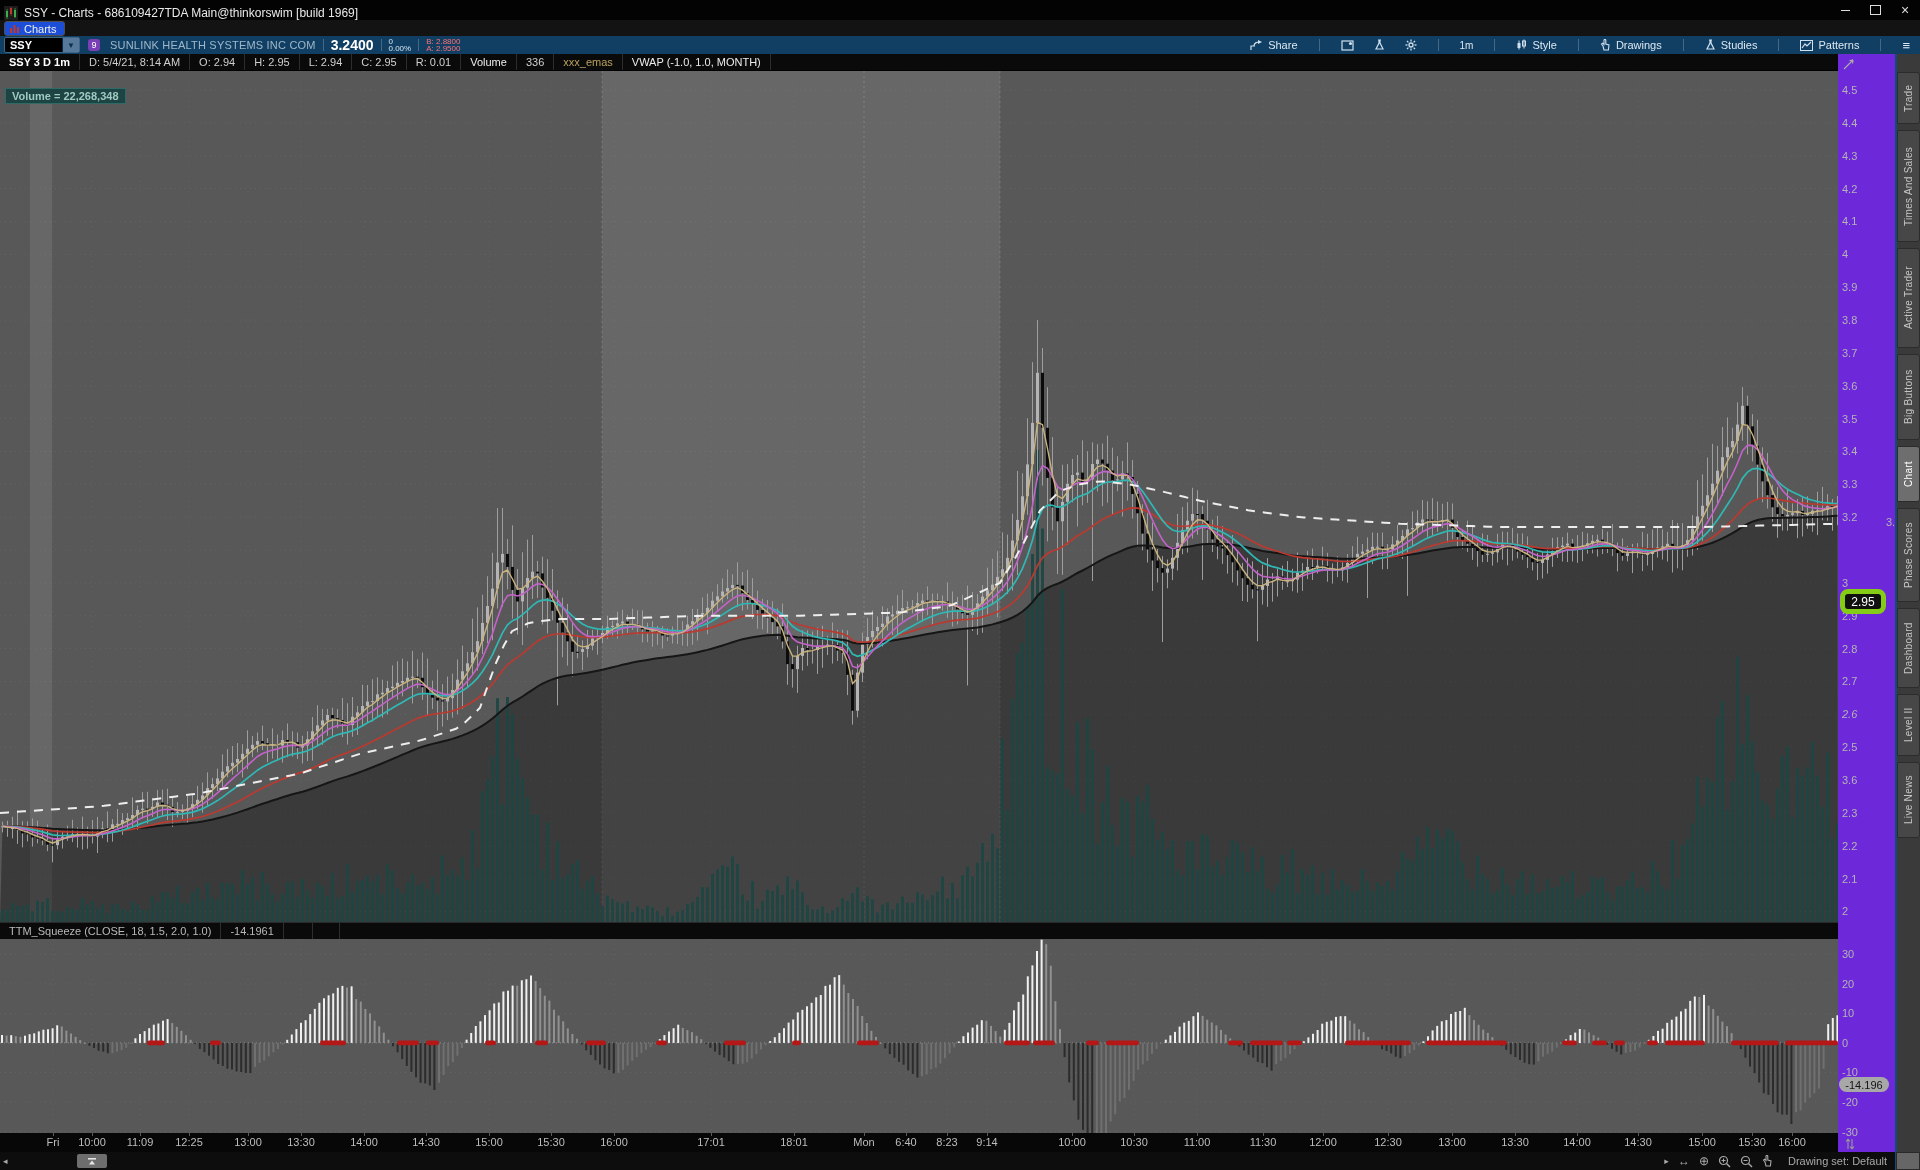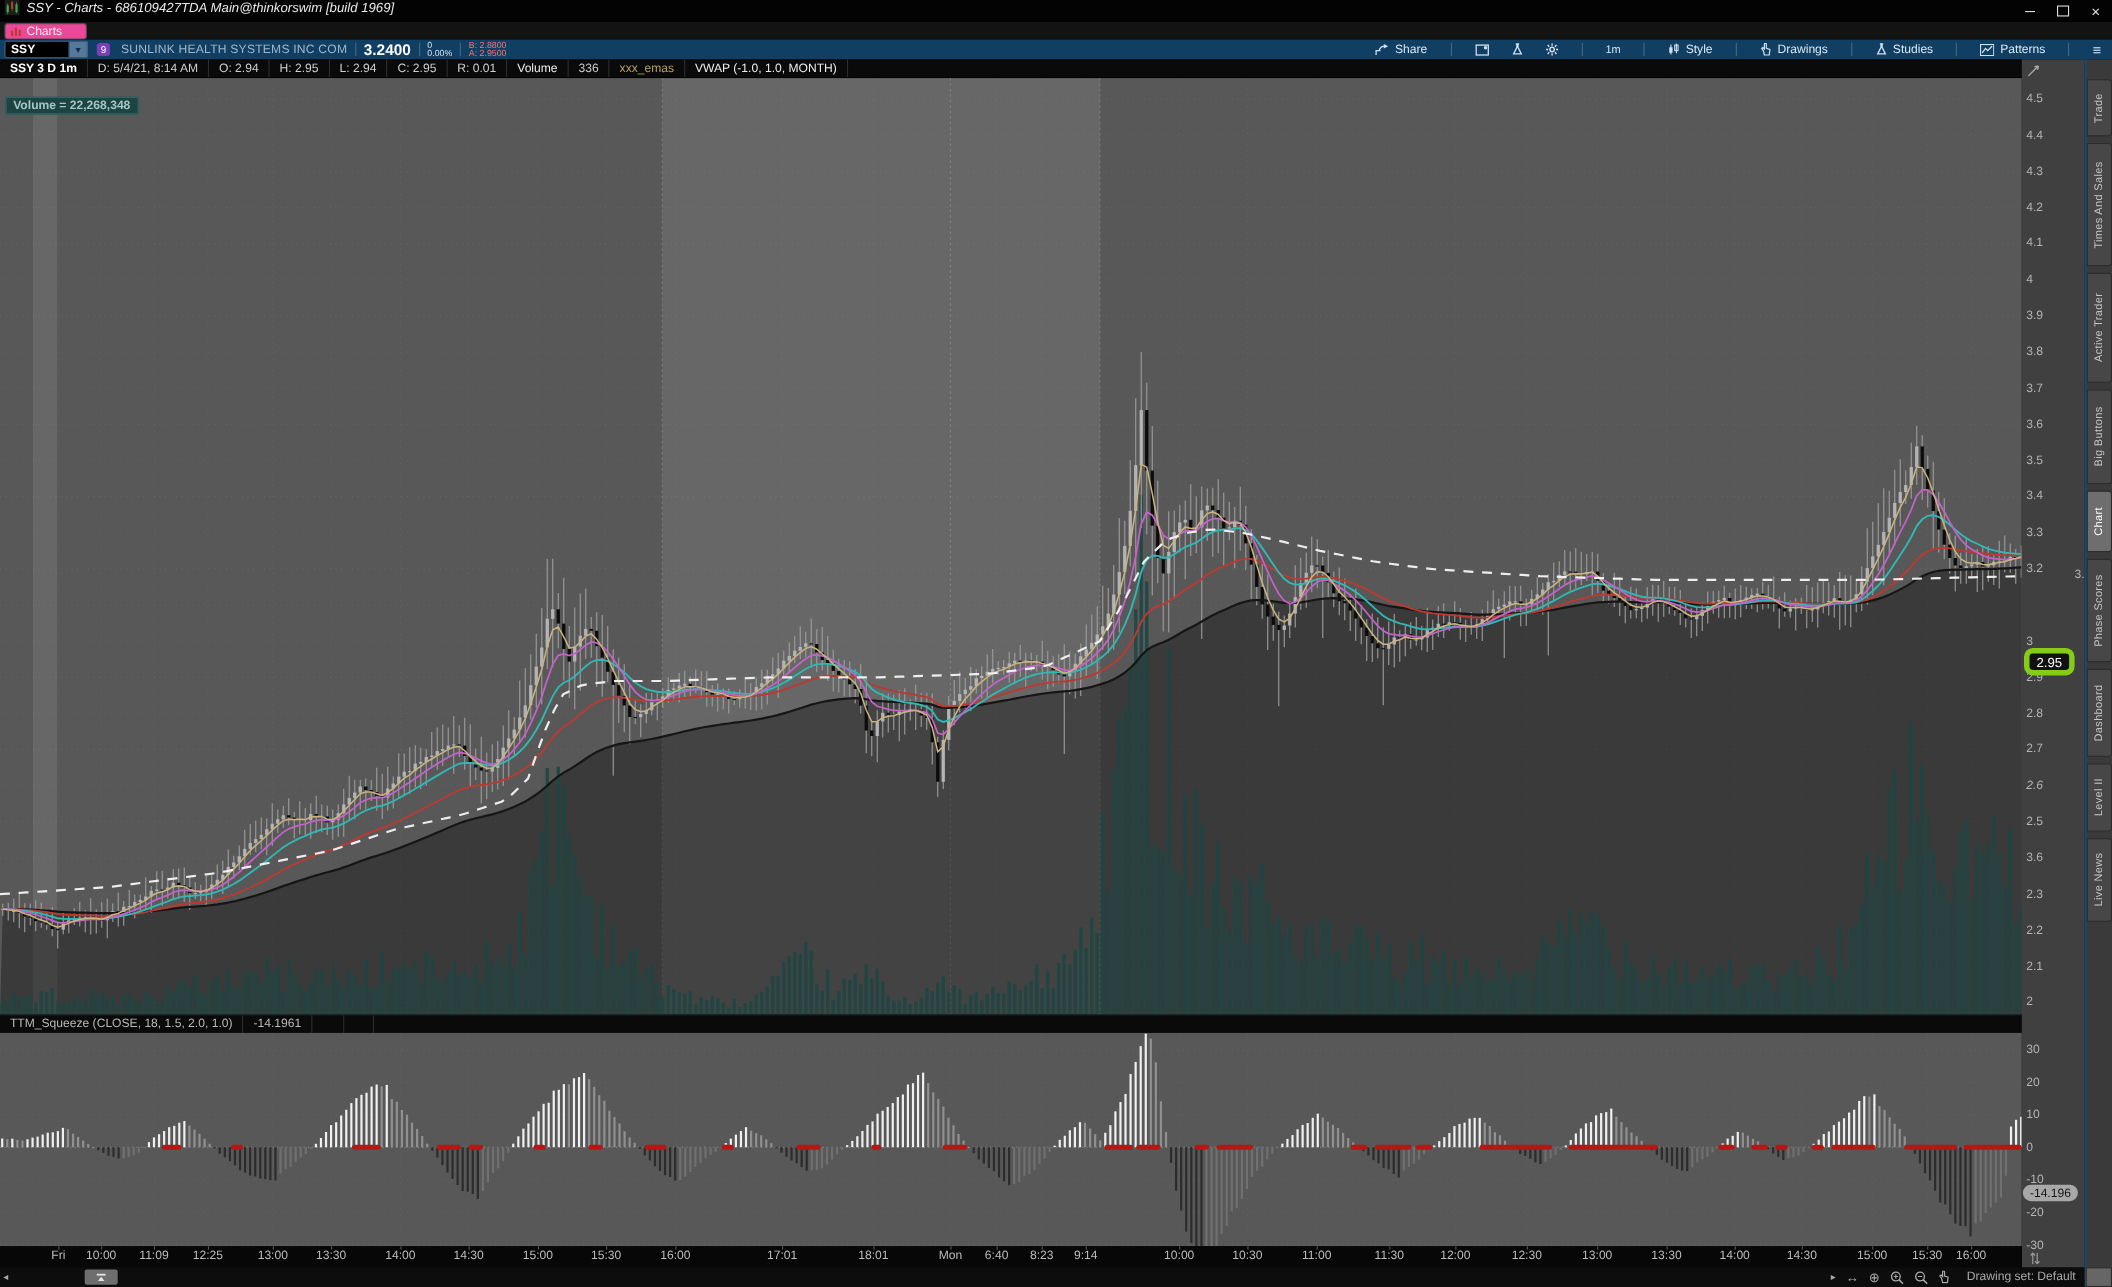--- a/index.html
+++ b/index.html
@@ -1,28 +1,28 @@
 <!DOCTYPE html>
 <html><head>
 <meta charset="utf-8">
 <style>
   html,body{margin:0;padding:0;background:#000;}
   body{width:1920px;height:1170px;position:relative;overflow:hidden;
        font-family:"Liberation Sans",sans-serif;color:#ccc;-webkit-font-smoothing:antialiased;}
   .abs{position:absolute;}
   
-  #titlebar{left:0;top:0;width:1920px;height:20px;background:#030303;display:flex;align-items:flex-start;gap:6px;padding-left:4px;box-sizing:border-box;font-style:italic;}
+  #titlebar{left:0;top:0;width:1920px;height:20px;background:#030303;display:flex;align-items:flex-end;gap:6px;padding-left:4px;box-sizing:border-box;}
   #titlebar .ttl{font-size:12px;color:#e9e9e9;}
   #win-ctrls{position:absolute;right:0;top:0;height:20px;display:flex;align-items:center;}
   .winbtn{width:30px;height:20px;display:flex;align-items:center;justify-content:center;color:#ddd;font-size:12px;}
   .minglyph{width:9px;height:1px;background:#ddd;display:inline-block;}
   .maxglyph{width:9px;height:8px;border:1px solid #ddd;display:inline-block;}
   
   #tabrow{left:0;top:20px;width:1920px;height:16px;background:#131313;}
-  #charts-tab{position:absolute;left:4px;top:1px;height:13px;padding:0 22px 0 5px;border:1px solid #4e4e4e;border-radius:3px;background:#ec4899;display:flex;align-items:center;gap:4px;color:#eee;font-size:11px;}
+  #charts-tab{position:absolute;left:4px;top:1px;height:13px;padding:0 8px 0 5px;border:1px solid #4e4e4e;border-radius:3px;background:#1d4ed8;display:flex;align-items:center;gap:4px;color:#eee;font-size:11px;}
   
   #toolbar{left:0;top:36px;width:1920px;height:18px;background:#113f63;display:flex;align-items:center;box-sizing:border-box;padding:0 4px;font-size:11px;color:#cfe0ee;}
   #symbol-box{display:flex;align-items:center;background:#000;border:1px solid #3d6785;border-radius:2px;height:14px;width:74px;margin-right:8px;}
   #symbol-box .sym{flex:1;padding-left:5px;color:#fff;font-weight:bold;font-size:11px;}
   #symbol-box .dd{width:16px;height:100%;background:#56789a;color:#0d2d49;font-size:8px;display:flex;align-items:center;justify-content:center;border-left:1px solid #0a2a44;}
   #badge{width:12px;height:12px;border-radius:3px;background:#7a3fb5;color:#fff;font-size:9px;display:flex;align-items:center;justify-content:center;margin-right:10px;}
   .vsep{width:1px;height:12px;background:rgba(255,255,255,0.22);margin:0 7px;}
   #company{color:#9fb8c9;letter-spacing:.2px;}
   #last{color:#fff;font-weight:bold;font-size:14px;}
   .mini2{display:flex;flex-direction:column;line-height:7px;font-size:8px;color:#d5e2ec;justify-content:center;}
@@ -35,21 +35,21 @@
   .hcell{display:flex;align-items:center;padding:0 9px;border-right:1px solid #2d2d2d;white-space:nowrap;}
   .hcell.bold{color:#fff;font-weight:bold;}
   .hcell.khaki{color:#b9a15c;}
   .hcell.white{color:#ececec;}
   
   #main-pane{left:0;top:71px;width:1838px;height:851px;background:#585858;overflow:hidden;}
   #vol-overlay{position:absolute;left:5px;top:17px;background:#1d4342;border:1px solid #2f6b66;color:#9fc9c2;font-size:11px;font-weight:bold;padding:1px 6px;}
   #squeeze-header{left:0;top:922px;width:1838px;height:17px;background:#0a0a0a;display:flex;align-items:stretch;font-size:11px;color:#b9b9b9;border-top:1px solid #2a2a2a;box-sizing:border-box;}
   #squeeze-pane{left:0;top:939px;width:1838px;height:194px;background:#585858;overflow:hidden;}
   
-  #price-axis{left:1838px;top:54px;width:57px;height:1116px;background:#404040;font-size:11px;color:#b4b4b4;}
+  #price-axis{left:1838px;top:54px;width:57px;height:1116px;background:#6d28d9;font-size:11px;color:#b4b4b4;}
   .ptick{position:absolute;left:4px;}
   #price-bubble{position:absolute;left:2px;top:535px;width:36px;height:15px;border:5px solid #84cc16;border-radius:8px;background:#111;color:#fff;font-size:12px;display:flex;align-items:center;justify-content:center;}
   #squeeze-bubble{position:absolute;left:1px;top:1023px;width:50px;height:15px;border-radius:8px;background:#a8a8a8;color:#151515;font-size:11px;display:flex;align-items:center;justify-content:center;}
   #time-axis{left:0;top:1133px;width:1838px;height:19px;background:#070707;font-size:11px;color:#bdbdbd;}
   .tlabel{position:absolute;top:3px;transform:translateX(-50%);}
   .tmark{position:absolute;top:0;width:1px;height:3px;background:#5a5a5a;}
   
   #sidebar{left:1895px;top:54px;width:25px;height:1116px;background:#3a3a3a;border-left:2px solid #174a70;box-sizing:border-box;display:flex;flex-direction:column;padding-top:18px;}
   .side-tab{writing-mode:vertical-rl;transform:rotate(180deg);display:flex;align-items:center;justify-content:center;background:#474747;color:#c6c6c6;font-size:10px;margin-bottom:6px;border-radius:3px 0 0 3px;border:1px solid #2c2c2c;box-sizing:border-box;letter-spacing:.3px;}
   .side-tab.active{background:#6e6e6e;color:#fff;}

